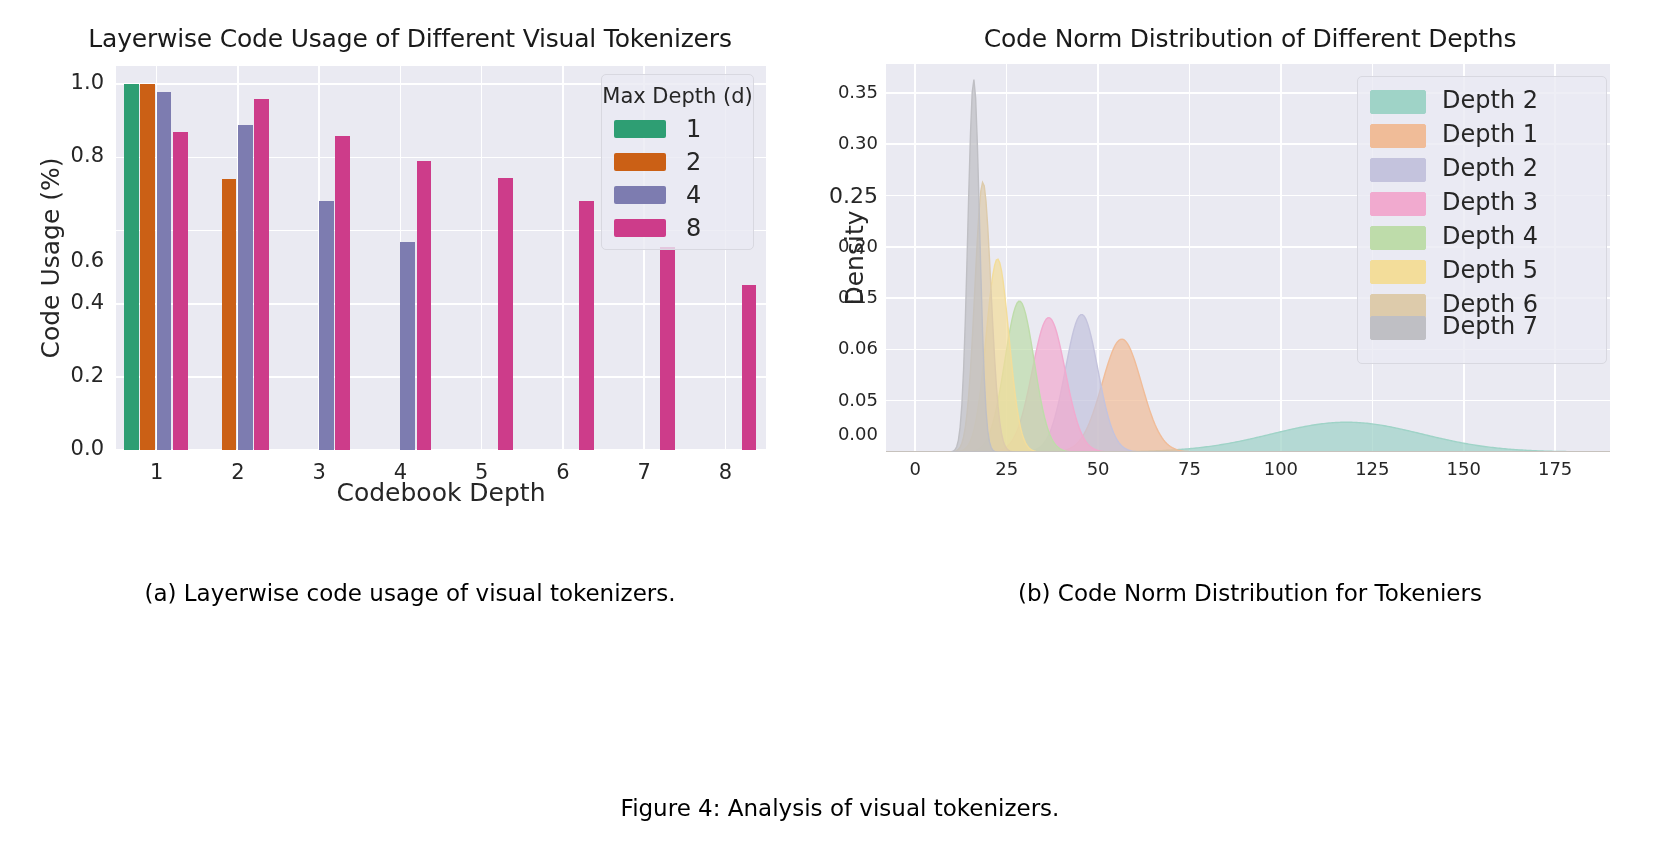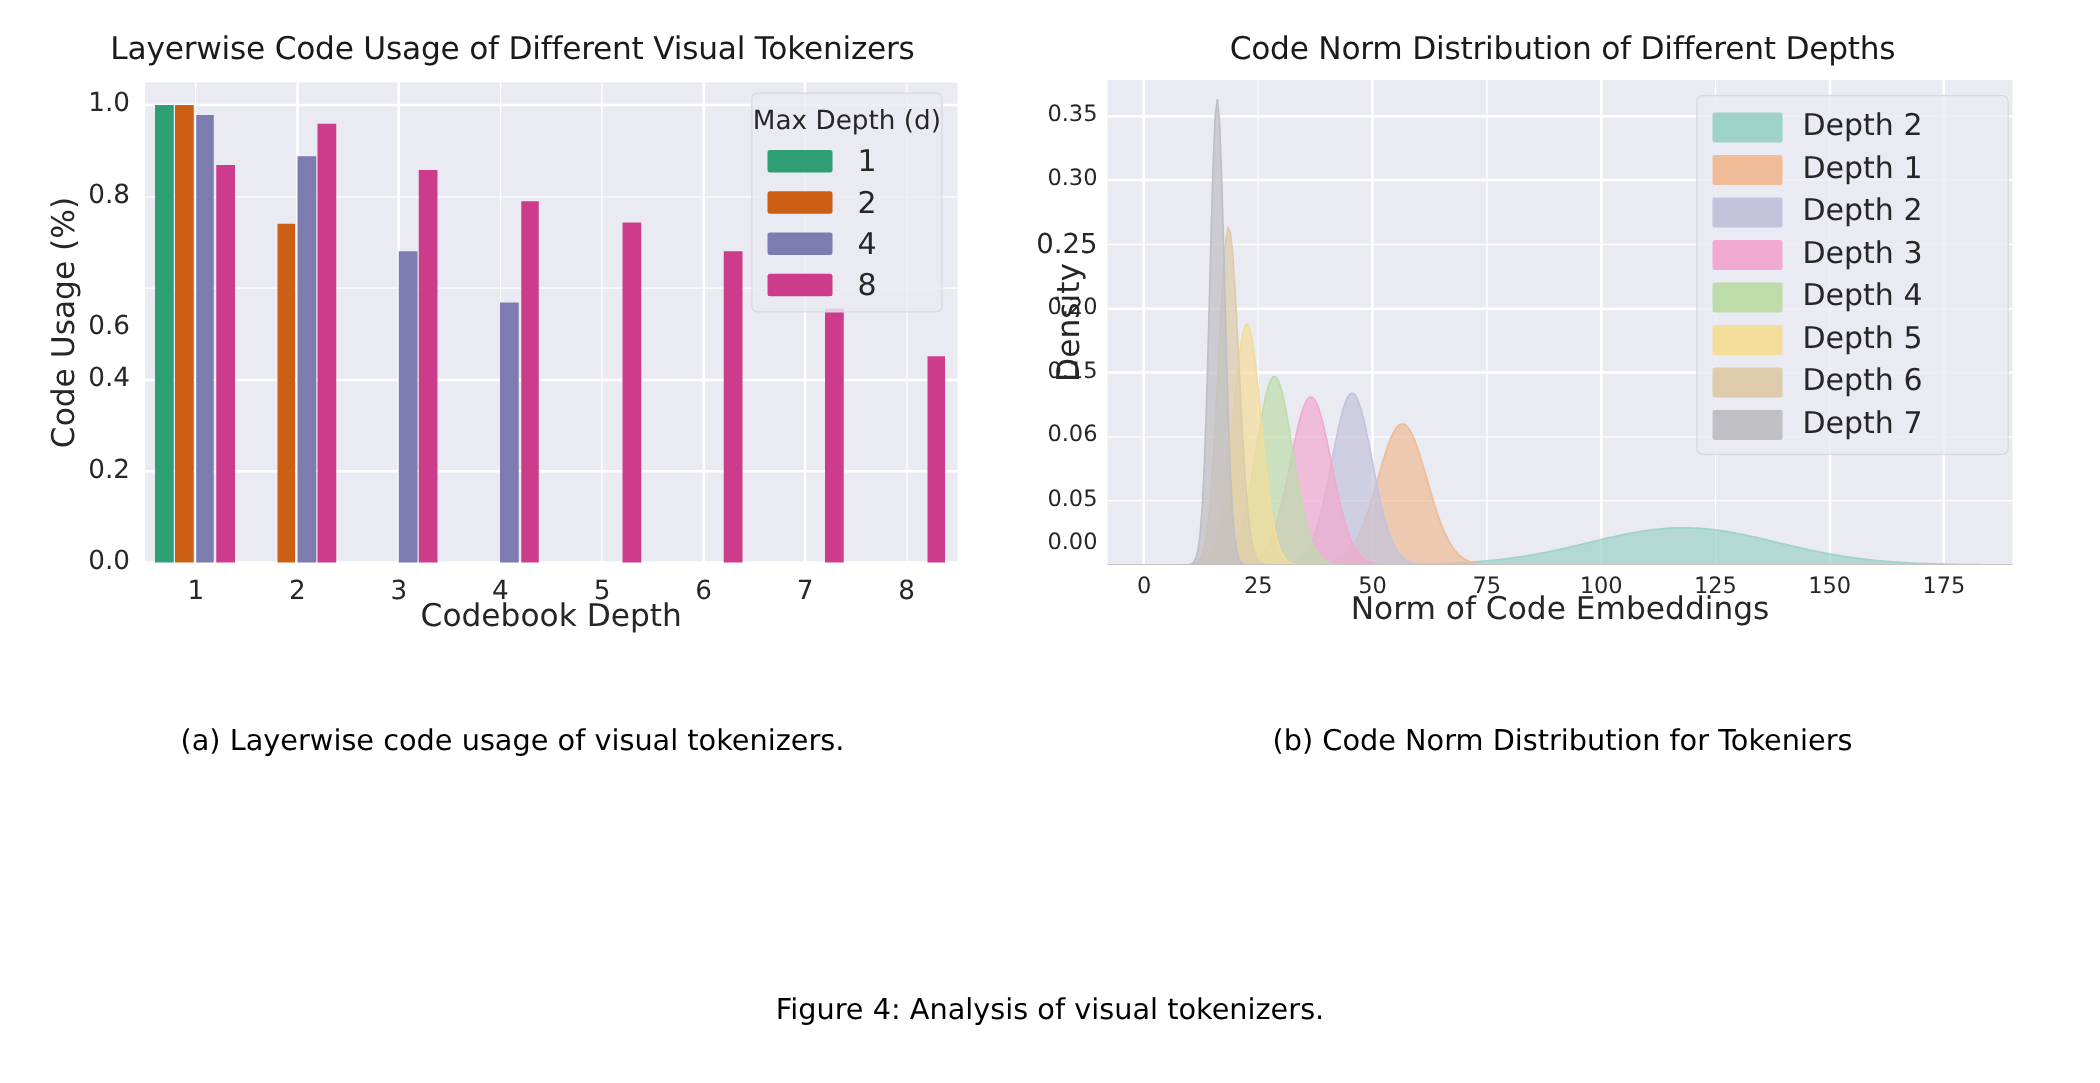--- a/index.html
+++ b/index.html
@@ -180,21 +180,20 @@
           <path d="M 0 388 L 0.00 388.00 L 1.72 388.00 L 3.45 388.00 L 5.17 388.00 L 6.90 388.00 L 8.62 388.00 L 10.34 388.00 L 12.07 388.00 L 13.79 388.00 L 15.51 388.00 L 17.24 388.00 L 18.96 388.00 L 20.69 388.00 L 22.41 388.00 L 24.13 388.00 L 25.86 388.00 L 27.58 388.00 L 29.30 388.00 L 31.03 388.00 L 32.75 388.00 L 34.48 388.00 L 36.20 388.00 L 37.92 388.00 L 39.65 388.00 L 41.37 388.00 L 43.10 388.00 L 44.82 388.00 L 46.54 388.00 L 48.27 388.00 L 49.99 388.00 L 51.71 388.00 L 53.44 388.00 L 55.16 388.00 L 56.89 388.00 L 58.61 388.00 L 60.33 388.00 L 62.06 388.00 L 63.78 388.00 L 65.50 388.00 L 67.23 388.00 L 68.95 388.00 L 70.68 388.00 L 72.40 388.00 L 74.12 388.00 L 75.85 388.00 L 77.57 388.00 L 79.30 388.00 L 81.02 388.00 L 82.74 388.00 L 84.47 388.00 L 86.19 388.00 L 87.91 388.00 L 89.64 387.99 L 91.36 387.99 L 93.09 387.98 L 94.81 387.97 L 96.53 387.96 L 98.26 387.94 L 99.98 387.91 L 101.70 387.86 L 103.43 387.80 L 105.15 387.70 L 106.88 387.58 L 108.60 387.40 L 110.32 387.15 L 112.05 386.83 L 113.77 386.39 L 115.50 385.81 L 117.22 385.06 L 118.94 384.09 L 120.67 382.87 L 122.39 381.33 L 124.11 379.42 L 125.84 377.09 L 127.56 374.28 L 129.29 370.93 L 131.01 367.00 L 132.73 362.44 L 134.46 357.23 L 136.18 351.37 L 137.90 344.86 L 139.63 337.76 L 141.35 330.12 L 143.08 322.05 L 144.80 313.67 L 146.52 305.15 L 148.25 296.65 L 149.97 288.39 L 151.70 280.56 L 153.42 273.38 L 155.14 267.05 L 156.87 261.77 L 158.59 257.70 L 160.31 254.96 L 162.04 253.65 L 163.76 253.81 L 165.49 255.42 L 167.21 258.45 L 168.93 262.80 L 170.66 268.31 L 172.38 274.84 L 174.10 282.17 L 175.83 290.11 L 177.55 298.44 L 179.28 306.96 L 181.00 315.47 L 182.72 323.79 L 184.45 331.78 L 186.17 339.31 L 187.90 346.30 L 189.62 352.67 L 191.34 358.39 L 193.07 363.46 L 194.79 367.88 L 196.51 371.69 L 198.24 374.92 L 199.96 377.62 L 201.69 379.86 L 203.41 381.68 L 205.13 383.15 L 206.86 384.32 L 208.58 385.24 L 210.30 385.95 L 212.03 386.49 L 213.75 386.90 L 215.48 387.21 L 217.20 387.44 L 218.92 387.61 L 220.65 387.73 L 222.37 387.81 L 224.10 387.87 L 225.82 387.91 L 227.54 387.94 L 229.27 387.96 L 230.99 387.98 L 232.71 387.98 L 234.44 387.99 L 236.16 387.99 L 237.89 388.00 L 239.61 388.00 L 241.33 388.00 L 243.06 388.00 L 244.78 388.00 L 246.50 388.00 L 248.23 388.00 L 249.95 388.00 L 251.68 388.00 L 253.40 388.00 L 255.12 388.00 L 256.85 388.00 L 258.57 388.00 L 260.30 388.00 L 262.02 388.00 L 263.74 388.00 L 265.47 388.00 L 267.19 388.00 L 268.91 388.00 L 270.64 388.00 L 272.36 388.00 L 274.09 388.00 L 275.81 388.00 L 277.53 388.00 L 279.26 388.00 L 280.98 388.00 L 282.70 388.00 L 284.43 388.00 L 286.15 388.00 L 287.88 388.00 L 289.60 388.00 L 291.32 388.00 L 293.05 388.00 L 294.77 388.00 L 296.50 388.00 L 298.22 388.00 L 299.94 388.00 L 301.67 388.00 L 303.39 388.00 L 305.11 388.00 L 306.84 388.00 L 308.56 388.00 L 310.29 388.00 L 312.01 388.00 L 313.73 388.00 L 315.46 388.00 L 317.18 388.00 L 318.90 388.00 L 320.63 388.00 L 322.35 388.00 L 324.08 388.00 L 325.80 388.00 L 327.52 388.00 L 329.25 388.00 L 330.97 388.00 L 332.70 388.00 L 334.42 388.00 L 336.14 388.00 L 337.87 388.00 L 339.59 388.00 L 341.31 388.00 L 343.04 388.00 L 344.76 388.00 L 346.49 388.00 L 348.21 388.00 L 349.93 388.00 L 351.66 388.00 L 353.38 388.00 L 355.10 388.00 L 356.83 388.00 L 358.55 388.00 L 360.28 388.00 L 362.00 388.00 L 363.72 388.00 L 365.45 388.00 L 367.17 388.00 L 368.90 388.00 L 370.62 388.00 L 372.34 388.00 L 374.07 388.00 L 375.79 388.00 L 377.51 388.00 L 379.24 388.00 L 380.96 388.00 L 382.69 388.00 L 384.41 388.00 L 386.13 388.00 L 387.86 388.00 L 389.58 388.00 L 391.30 388.00 L 393.03 388.00 L 394.75 388.00 L 396.48 388.00 L 398.20 388.00 L 399.92 388.00 L 401.65 388.00 L 403.37 388.00 L 405.10 388.00 L 406.82 388.00 L 408.54 388.00 L 410.27 388.00 L 411.99 388.00 L 413.71 388.00 L 415.44 388.00 L 417.16 388.00 L 418.89 388.00 L 420.61 388.00 L 422.33 388.00 L 424.06 388.00 L 425.78 388.00 L 427.50 388.00 L 429.23 388.00 L 430.95 388.00 L 432.68 388.00 L 434.40 388.00 L 436.12 388.00 L 437.85 388.00 L 439.57 388.00 L 441.30 388.00 L 443.02 388.00 L 444.74 388.00 L 446.47 388.00 L 448.19 388.00 L 449.91 388.00 L 451.64 388.00 L 453.36 388.00 L 455.09 388.00 L 456.81 388.00 L 458.53 388.00 L 460.26 388.00 L 461.98 388.00 L 463.70 388.00 L 465.43 388.00 L 467.15 388.00 L 468.88 388.00 L 470.60 388.00 L 472.32 388.00 L 474.05 388.00 L 475.77 388.00 L 477.50 388.00 L 479.22 388.00 L 480.94 388.00 L 482.67 388.00 L 484.39 388.00 L 486.11 388.00 L 487.84 388.00 L 489.56 388.00 L 491.29 388.00 L 493.01 388.00 L 494.73 388.00 L 496.46 388.00 L 498.18 388.00 L 499.90 388.00 L 501.63 388.00 L 503.35 388.00 L 505.08 388.00 L 506.80 388.00 L 508.52 388.00 L 510.25 388.00 L 511.97 388.00 L 513.70 388.00 L 515.42 388.00 L 517.14 388.00 L 518.87 388.00 L 520.59 388.00 L 522.31 388.00 L 524.04 388.00 L 525.76 388.00 L 527.49 388.00 L 529.21 388.00 L 530.93 388.00 L 532.66 388.00 L 534.38 388.00 L 536.10 388.00 L 537.83 388.00 L 539.55 388.00 L 541.28 388.00 L 543.00 388.00 L 544.72 388.00 L 546.45 388.00 L 548.17 388.00 L 549.90 388.00 L 551.62 388.00 L 553.34 388.00 L 555.07 388.00 L 556.79 388.00 L 558.51 388.00 L 560.24 388.00 L 561.96 388.00 L 563.69 388.00 L 565.41 388.00 L 567.13 388.00 L 568.86 388.00 L 570.58 388.00 L 572.30 388.00 L 574.03 388.00 L 575.75 388.00 L 577.48 388.00 L 579.20 388.00 L 580.92 388.00 L 582.65 388.00 L 584.37 388.00 L 586.10 388.00 L 587.82 388.00 L 589.54 388.00 L 591.27 388.00 L 592.99 388.00 L 594.71 388.00 L 596.44 388.00 L 598.16 388.00 L 599.89 388.00 L 601.61 388.00 L 603.33 388.00 L 605.06 388.00 L 606.78 388.00 L 608.50 388.00 L 610.23 388.00 L 611.95 388.00 L 613.68 388.00 L 615.40 388.00 L 617.12 388.00 L 618.85 388.00 L 620.57 388.00 L 622.30 388.00 L 624.02 388.00 L 625.74 388.00 L 627.47 388.00 L 629.19 388.00 L 630.91 388.00 L 632.64 388.00 L 634.36 388.00 L 636.09 388.00 L 637.81 388.00 L 639.53 388.00 L 641.26 388.00 L 642.98 388.00 L 644.70 388.00 L 646.43 388.00 L 648.15 388.00 L 649.88 388.00 L 651.60 388.00 L 653.32 388.00 L 655.05 388.00 L 656.77 388.00 L 658.50 388.00 L 660.22 388.00 L 661.94 388.00 L 663.67 388.00 L 665.39 388.00 L 667.11 388.00 L 668.84 388.00 L 670.56 388.00 L 672.29 388.00 L 674.01 388.00 L 675.73 388.00 L 677.46 388.00 L 679.18 388.00 L 680.90 388.00 L 682.63 388.00 L 684.35 388.00 L 686.08 388.00 L 687.80 388.00 L 689.52 388.00 L 691.25 388.00 L 692.97 388.00 L 694.70 388.00 L 696.42 388.00 L 698.14 388.00 L 699.87 388.00 L 701.59 388.00 L 703.31 388.00 L 705.04 388.00 L 706.76 388.00 L 708.49 388.00 L 710.21 388.00 L 711.93 388.00 L 713.66 388.00 L 715.38 388.00 L 717.10 388.00 L 718.83 388.00 L 720.55 388.00 L 722.28 388.00 L 724.00 388.00 L 724 388 Z" fill="#f1aacf" fill-opacity="0.72" stroke="#f1aacf" stroke-width="1.4"></path>
           <path d="M 0 388 L 0.00 388.00 L 1.72 388.00 L 3.45 388.00 L 5.17 388.00 L 6.90 388.00 L 8.62 388.00 L 10.34 388.00 L 12.07 388.00 L 13.79 388.00 L 15.51 388.00 L 17.24 388.00 L 18.96 388.00 L 20.69 388.00 L 22.41 388.00 L 24.13 388.00 L 25.86 388.00 L 27.58 388.00 L 29.30 388.00 L 31.03 388.00 L 32.75 388.00 L 34.48 388.00 L 36.20 388.00 L 37.92 388.00 L 39.65 388.00 L 41.37 388.00 L 43.10 388.00 L 44.82 388.00 L 46.54 388.00 L 48.27 388.00 L 49.99 388.00 L 51.71 388.00 L 53.44 388.00 L 55.16 388.00 L 56.89 388.00 L 58.61 388.00 L 60.33 388.00 L 62.06 388.00 L 63.78 388.00 L 65.50 388.00 L 67.23 387.99 L 68.95 387.99 L 70.68 387.98 L 72.40 387.98 L 74.12 387.96 L 75.85 387.94 L 77.57 387.90 L 79.30 387.84 L 81.02 387.76 L 82.74 387.63 L 84.47 387.45 L 86.19 387.19 L 87.91 386.82 L 89.64 386.31 L 91.36 385.60 L 93.09 384.66 L 94.81 383.41 L 96.53 381.77 L 98.26 379.67 L 99.98 377.02 L 101.70 373.72 L 103.43 369.68 L 105.15 364.83 L 106.88 359.09 L 108.60 352.43 L 110.32 344.84 L 112.05 336.35 L 113.77 327.05 L 115.50 317.06 L 117.22 306.57 L 118.94 295.83 L 120.67 285.10 L 122.39 274.71 L 124.11 265.00 L 125.84 256.29 L 127.56 248.91 L 129.29 243.15 L 131.01 239.22 L 132.73 237.30 L 134.46 237.46 L 136.18 239.69 L 137.90 243.91 L 139.63 249.93 L 141.35 257.53 L 143.08 266.41 L 144.80 276.25 L 146.52 286.71 L 148.25 297.46 L 149.97 308.19 L 151.70 318.61 L 153.42 328.50 L 155.14 337.69 L 156.87 346.05 L 158.59 353.50 L 160.31 360.02 L 162.04 365.62 L 163.76 370.34 L 165.49 374.26 L 167.21 377.46 L 168.93 380.03 L 170.66 382.05 L 172.38 383.62 L 174.10 384.82 L 175.83 385.73 L 177.55 386.39 L 179.28 386.88 L 181.00 387.23 L 182.72 387.48 L 184.45 387.65 L 186.17 387.77 L 187.90 387.85 L 189.62 387.90 L 191.34 387.94 L 193.07 387.96 L 194.79 387.98 L 196.51 387.99 L 198.24 387.99 L 199.96 388.00 L 201.69 388.00 L 203.41 388.00 L 205.13 388.00 L 206.86 388.00 L 208.58 388.00 L 210.30 388.00 L 212.03 388.00 L 213.75 388.00 L 215.48 388.00 L 217.20 388.00 L 218.92 388.00 L 220.65 388.00 L 222.37 388.00 L 224.10 388.00 L 225.82 388.00 L 227.54 388.00 L 229.27 388.00 L 230.99 388.00 L 232.71 388.00 L 234.44 388.00 L 236.16 388.00 L 237.89 388.00 L 239.61 388.00 L 241.33 388.00 L 243.06 388.00 L 244.78 388.00 L 246.50 388.00 L 248.23 388.00 L 249.95 388.00 L 251.68 388.00 L 253.40 388.00 L 255.12 388.00 L 256.85 388.00 L 258.57 388.00 L 260.30 388.00 L 262.02 388.00 L 263.74 388.00 L 265.47 388.00 L 267.19 388.00 L 268.91 388.00 L 270.64 388.00 L 272.36 388.00 L 274.09 388.00 L 275.81 388.00 L 277.53 388.00 L 279.26 388.00 L 280.98 388.00 L 282.70 388.00 L 284.43 388.00 L 286.15 388.00 L 287.88 388.00 L 289.60 388.00 L 291.32 388.00 L 293.05 388.00 L 294.77 388.00 L 296.50 388.00 L 298.22 388.00 L 299.94 388.00 L 301.67 388.00 L 303.39 388.00 L 305.11 388.00 L 306.84 388.00 L 308.56 388.00 L 310.29 388.00 L 312.01 388.00 L 313.73 388.00 L 315.46 388.00 L 317.18 388.00 L 318.90 388.00 L 320.63 388.00 L 322.35 388.00 L 324.08 388.00 L 325.80 388.00 L 327.52 388.00 L 329.25 388.00 L 330.97 388.00 L 332.70 388.00 L 334.42 388.00 L 336.14 388.00 L 337.87 388.00 L 339.59 388.00 L 341.31 388.00 L 343.04 388.00 L 344.76 388.00 L 346.49 388.00 L 348.21 388.00 L 349.93 388.00 L 351.66 388.00 L 353.38 388.00 L 355.10 388.00 L 356.83 388.00 L 358.55 388.00 L 360.28 388.00 L 362.00 388.00 L 363.72 388.00 L 365.45 388.00 L 367.17 388.00 L 368.90 388.00 L 370.62 388.00 L 372.34 388.00 L 374.07 388.00 L 375.79 388.00 L 377.51 388.00 L 379.24 388.00 L 380.96 388.00 L 382.69 388.00 L 384.41 388.00 L 386.13 388.00 L 387.86 388.00 L 389.58 388.00 L 391.30 388.00 L 393.03 388.00 L 394.75 388.00 L 396.48 388.00 L 398.20 388.00 L 399.92 388.00 L 401.65 388.00 L 403.37 388.00 L 405.10 388.00 L 406.82 388.00 L 408.54 388.00 L 410.27 388.00 L 411.99 388.00 L 413.71 388.00 L 415.44 388.00 L 417.16 388.00 L 418.89 388.00 L 420.61 388.00 L 422.33 388.00 L 424.06 388.00 L 425.78 388.00 L 427.50 388.00 L 429.23 388.00 L 430.95 388.00 L 432.68 388.00 L 434.40 388.00 L 436.12 388.00 L 437.85 388.00 L 439.57 388.00 L 441.30 388.00 L 443.02 388.00 L 444.74 388.00 L 446.47 388.00 L 448.19 388.00 L 449.91 388.00 L 451.64 388.00 L 453.36 388.00 L 455.09 388.00 L 456.81 388.00 L 458.53 388.00 L 460.26 388.00 L 461.98 388.00 L 463.70 388.00 L 465.43 388.00 L 467.15 388.00 L 468.88 388.00 L 470.60 388.00 L 472.32 388.00 L 474.05 388.00 L 475.77 388.00 L 477.50 388.00 L 479.22 388.00 L 480.94 388.00 L 482.67 388.00 L 484.39 388.00 L 486.11 388.00 L 487.84 388.00 L 489.56 388.00 L 491.29 388.00 L 493.01 388.00 L 494.73 388.00 L 496.46 388.00 L 498.18 388.00 L 499.90 388.00 L 501.63 388.00 L 503.35 388.00 L 505.08 388.00 L 506.80 388.00 L 508.52 388.00 L 510.25 388.00 L 511.97 388.00 L 513.70 388.00 L 515.42 388.00 L 517.14 388.00 L 518.87 388.00 L 520.59 388.00 L 522.31 388.00 L 524.04 388.00 L 525.76 388.00 L 527.49 388.00 L 529.21 388.00 L 530.93 388.00 L 532.66 388.00 L 534.38 388.00 L 536.10 388.00 L 537.83 388.00 L 539.55 388.00 L 541.28 388.00 L 543.00 388.00 L 544.72 388.00 L 546.45 388.00 L 548.17 388.00 L 549.90 388.00 L 551.62 388.00 L 553.34 388.00 L 555.07 388.00 L 556.79 388.00 L 558.51 388.00 L 560.24 388.00 L 561.96 388.00 L 563.69 388.00 L 565.41 388.00 L 567.13 388.00 L 568.86 388.00 L 570.58 388.00 L 572.30 388.00 L 574.03 388.00 L 575.75 388.00 L 577.48 388.00 L 579.20 388.00 L 580.92 388.00 L 582.65 388.00 L 584.37 388.00 L 586.10 388.00 L 587.82 388.00 L 589.54 388.00 L 591.27 388.00 L 592.99 388.00 L 594.71 388.00 L 596.44 388.00 L 598.16 388.00 L 599.89 388.00 L 601.61 388.00 L 603.33 388.00 L 605.06 388.00 L 606.78 388.00 L 608.50 388.00 L 610.23 388.00 L 611.95 388.00 L 613.68 388.00 L 615.40 388.00 L 617.12 388.00 L 618.85 388.00 L 620.57 388.00 L 622.30 388.00 L 624.02 388.00 L 625.74 388.00 L 627.47 388.00 L 629.19 388.00 L 630.91 388.00 L 632.64 388.00 L 634.36 388.00 L 636.09 388.00 L 637.81 388.00 L 639.53 388.00 L 641.26 388.00 L 642.98 388.00 L 644.70 388.00 L 646.43 388.00 L 648.15 388.00 L 649.88 388.00 L 651.60 388.00 L 653.32 388.00 L 655.05 388.00 L 656.77 388.00 L 658.50 388.00 L 660.22 388.00 L 661.94 388.00 L 663.67 388.00 L 665.39 388.00 L 667.11 388.00 L 668.84 388.00 L 670.56 388.00 L 672.29 388.00 L 674.01 388.00 L 675.73 388.00 L 677.46 388.00 L 679.18 388.00 L 680.90 388.00 L 682.63 388.00 L 684.35 388.00 L 686.08 388.00 L 687.80 388.00 L 689.52 388.00 L 691.25 388.00 L 692.97 388.00 L 694.70 388.00 L 696.42 388.00 L 698.14 388.00 L 699.87 388.00 L 701.59 388.00 L 703.31 388.00 L 705.04 388.00 L 706.76 388.00 L 708.49 388.00 L 710.21 388.00 L 711.93 388.00 L 713.66 388.00 L 715.38 388.00 L 717.10 388.00 L 718.83 388.00 L 720.55 388.00 L 722.28 388.00 L 724.00 388.00 L 724 388 Z" fill="#bedcaa" fill-opacity="0.72" stroke="#bedcaa" stroke-width="1.4"></path>
           <path d="M 0 388 L 0.00 388.00 L 1.72 388.00 L 3.45 388.00 L 5.17 388.00 L 6.90 388.00 L 8.62 388.00 L 10.34 388.00 L 12.07 388.00 L 13.79 388.00 L 15.51 388.00 L 17.24 388.00 L 18.96 388.00 L 20.69 388.00 L 22.41 388.00 L 24.13 388.00 L 25.86 388.00 L 27.58 388.00 L 29.30 388.00 L 31.03 388.00 L 32.75 388.00 L 34.48 388.00 L 36.20 388.00 L 37.92 388.00 L 39.65 388.00 L 41.37 388.00 L 43.10 388.00 L 44.82 388.00 L 46.54 388.00 L 48.27 388.00 L 49.99 388.00 L 51.71 388.00 L 53.44 388.00 L 55.16 388.00 L 56.89 388.00 L 58.61 388.00 L 60.33 387.99 L 62.06 387.99 L 63.78 387.97 L 65.50 387.95 L 67.23 387.91 L 68.95 387.83 L 70.68 387.71 L 72.40 387.50 L 74.12 387.17 L 75.85 386.64 L 77.57 385.83 L 79.30 384.61 L 81.02 382.84 L 82.74 380.32 L 84.47 376.83 L 86.19 372.12 L 87.91 365.95 L 89.64 358.08 L 91.36 348.33 L 93.09 336.61 L 94.81 322.94 L 96.53 307.53 L 98.26 290.73 L 99.98 273.11 L 101.70 255.41 L 103.43 238.48 L 105.15 223.24 L 106.88 210.59 L 108.60 201.35 L 110.32 196.11 L 112.05 195.23 L 113.77 198.78 L 115.50 206.51 L 117.22 217.90 L 118.94 232.22 L 120.67 248.60 L 122.39 266.10 L 124.11 283.85 L 125.84 301.05 L 127.56 317.06 L 129.29 331.45 L 131.01 343.95 L 132.73 354.47 L 134.46 363.07 L 136.18 369.88 L 137.90 375.13 L 139.63 379.07 L 141.35 381.95 L 143.08 383.99 L 144.80 385.40 L 146.52 386.36 L 148.25 386.98 L 149.97 387.39 L 151.70 387.64 L 153.42 387.79 L 155.14 387.88 L 156.87 387.94 L 158.59 387.97 L 160.31 387.98 L 162.04 387.99 L 163.76 388.00 L 165.49 388.00 L 167.21 388.00 L 168.93 388.00 L 170.66 388.00 L 172.38 388.00 L 174.10 388.00 L 175.83 388.00 L 177.55 388.00 L 179.28 388.00 L 181.00 388.00 L 182.72 388.00 L 184.45 388.00 L 186.17 388.00 L 187.90 388.00 L 189.62 388.00 L 191.34 388.00 L 193.07 388.00 L 194.79 388.00 L 196.51 388.00 L 198.24 388.00 L 199.96 388.00 L 201.69 388.00 L 203.41 388.00 L 205.13 388.00 L 206.86 388.00 L 208.58 388.00 L 210.30 388.00 L 212.03 388.00 L 213.75 388.00 L 215.48 388.00 L 217.20 388.00 L 218.92 388.00 L 220.65 388.00 L 222.37 388.00 L 224.10 388.00 L 225.82 388.00 L 227.54 388.00 L 229.27 388.00 L 230.99 388.00 L 232.71 388.00 L 234.44 388.00 L 236.16 388.00 L 237.89 388.00 L 239.61 388.00 L 241.33 388.00 L 243.06 388.00 L 244.78 388.00 L 246.50 388.00 L 248.23 388.00 L 249.95 388.00 L 251.68 388.00 L 253.40 388.00 L 255.12 388.00 L 256.85 388.00 L 258.57 388.00 L 260.30 388.00 L 262.02 388.00 L 263.74 388.00 L 265.47 388.00 L 267.19 388.00 L 268.91 388.00 L 270.64 388.00 L 272.36 388.00 L 274.09 388.00 L 275.81 388.00 L 277.53 388.00 L 279.26 388.00 L 280.98 388.00 L 282.70 388.00 L 284.43 388.00 L 286.15 388.00 L 287.88 388.00 L 289.60 388.00 L 291.32 388.00 L 293.05 388.00 L 294.77 388.00 L 296.50 388.00 L 298.22 388.00 L 299.94 388.00 L 301.67 388.00 L 303.39 388.00 L 305.11 388.00 L 306.84 388.00 L 308.56 388.00 L 310.29 388.00 L 312.01 388.00 L 313.73 388.00 L 315.46 388.00 L 317.18 388.00 L 318.90 388.00 L 320.63 388.00 L 322.35 388.00 L 324.08 388.00 L 325.80 388.00 L 327.52 388.00 L 329.25 388.00 L 330.97 388.00 L 332.70 388.00 L 334.42 388.00 L 336.14 388.00 L 337.87 388.00 L 339.59 388.00 L 341.31 388.00 L 343.04 388.00 L 344.76 388.00 L 346.49 388.00 L 348.21 388.00 L 349.93 388.00 L 351.66 388.00 L 353.38 388.00 L 355.10 388.00 L 356.83 388.00 L 358.55 388.00 L 360.28 388.00 L 362.00 388.00 L 363.72 388.00 L 365.45 388.00 L 367.17 388.00 L 368.90 388.00 L 370.62 388.00 L 372.34 388.00 L 374.07 388.00 L 375.79 388.00 L 377.51 388.00 L 379.24 388.00 L 380.96 388.00 L 382.69 388.00 L 384.41 388.00 L 386.13 388.00 L 387.86 388.00 L 389.58 388.00 L 391.30 388.00 L 393.03 388.00 L 394.75 388.00 L 396.48 388.00 L 398.20 388.00 L 399.92 388.00 L 401.65 388.00 L 403.37 388.00 L 405.10 388.00 L 406.82 388.00 L 408.54 388.00 L 410.27 388.00 L 411.99 388.00 L 413.71 388.00 L 415.44 388.00 L 417.16 388.00 L 418.89 388.00 L 420.61 388.00 L 422.33 388.00 L 424.06 388.00 L 425.78 388.00 L 427.50 388.00 L 429.23 388.00 L 430.95 388.00 L 432.68 388.00 L 434.40 388.00 L 436.12 388.00 L 437.85 388.00 L 439.57 388.00 L 441.30 388.00 L 443.02 388.00 L 444.74 388.00 L 446.47 388.00 L 448.19 388.00 L 449.91 388.00 L 451.64 388.00 L 453.36 388.00 L 455.09 388.00 L 456.81 388.00 L 458.53 388.00 L 460.26 388.00 L 461.98 388.00 L 463.70 388.00 L 465.43 388.00 L 467.15 388.00 L 468.88 388.00 L 470.60 388.00 L 472.32 388.00 L 474.05 388.00 L 475.77 388.00 L 477.50 388.00 L 479.22 388.00 L 480.94 388.00 L 482.67 388.00 L 484.39 388.00 L 486.11 388.00 L 487.84 388.00 L 489.56 388.00 L 491.29 388.00 L 493.01 388.00 L 494.73 388.00 L 496.46 388.00 L 498.18 388.00 L 499.90 388.00 L 501.63 388.00 L 503.35 388.00 L 505.08 388.00 L 506.80 388.00 L 508.52 388.00 L 510.25 388.00 L 511.97 388.00 L 513.70 388.00 L 515.42 388.00 L 517.14 388.00 L 518.87 388.00 L 520.59 388.00 L 522.31 388.00 L 524.04 388.00 L 525.76 388.00 L 527.49 388.00 L 529.21 388.00 L 530.93 388.00 L 532.66 388.00 L 534.38 388.00 L 536.10 388.00 L 537.83 388.00 L 539.55 388.00 L 541.28 388.00 L 543.00 388.00 L 544.72 388.00 L 546.45 388.00 L 548.17 388.00 L 549.90 388.00 L 551.62 388.00 L 553.34 388.00 L 555.07 388.00 L 556.79 388.00 L 558.51 388.00 L 560.24 388.00 L 561.96 388.00 L 563.69 388.00 L 565.41 388.00 L 567.13 388.00 L 568.86 388.00 L 570.58 388.00 L 572.30 388.00 L 574.03 388.00 L 575.75 388.00 L 577.48 388.00 L 579.20 388.00 L 580.92 388.00 L 582.65 388.00 L 584.37 388.00 L 586.10 388.00 L 587.82 388.00 L 589.54 388.00 L 591.27 388.00 L 592.99 388.00 L 594.71 388.00 L 596.44 388.00 L 598.16 388.00 L 599.89 388.00 L 601.61 388.00 L 603.33 388.00 L 605.06 388.00 L 606.78 388.00 L 608.50 388.00 L 610.23 388.00 L 611.95 388.00 L 613.68 388.00 L 615.40 388.00 L 617.12 388.00 L 618.85 388.00 L 620.57 388.00 L 622.30 388.00 L 624.02 388.00 L 625.74 388.00 L 627.47 388.00 L 629.19 388.00 L 630.91 388.00 L 632.64 388.00 L 634.36 388.00 L 636.09 388.00 L 637.81 388.00 L 639.53 388.00 L 641.26 388.00 L 642.98 388.00 L 644.70 388.00 L 646.43 388.00 L 648.15 388.00 L 649.88 388.00 L 651.60 388.00 L 653.32 388.00 L 655.05 388.00 L 656.77 388.00 L 658.50 388.00 L 660.22 388.00 L 661.94 388.00 L 663.67 388.00 L 665.39 388.00 L 667.11 388.00 L 668.84 388.00 L 670.56 388.00 L 672.29 388.00 L 674.01 388.00 L 675.73 388.00 L 677.46 388.00 L 679.18 388.00 L 680.90 388.00 L 682.63 388.00 L 684.35 388.00 L 686.08 388.00 L 687.80 388.00 L 689.52 388.00 L 691.25 388.00 L 692.97 388.00 L 694.70 388.00 L 696.42 388.00 L 698.14 388.00 L 699.87 388.00 L 701.59 388.00 L 703.31 388.00 L 705.04 388.00 L 706.76 388.00 L 708.49 388.00 L 710.21 388.00 L 711.93 388.00 L 713.66 388.00 L 715.38 388.00 L 717.10 388.00 L 718.83 388.00 L 720.55 388.00 L 722.28 388.00 L 724.00 388.00 L 724 388 Z" fill="#f3dd9a" fill-opacity="0.72" stroke="#f3dd9a" stroke-width="1.4"></path>
           <path d="M 0 388 L 0.00 388.00 L 1.72 388.00 L 3.45 388.00 L 5.17 388.00 L 6.90 388.00 L 8.62 388.00 L 10.34 388.00 L 12.07 388.00 L 13.79 388.00 L 15.51 388.00 L 17.24 388.00 L 18.96 388.00 L 20.69 388.00 L 22.41 388.00 L 24.13 388.00 L 25.86 388.00 L 27.58 388.00 L 29.30 388.00 L 31.03 388.00 L 32.75 388.00 L 34.48 388.00 L 36.20 388.00 L 37.92 388.00 L 39.65 388.00 L 41.37 388.00 L 43.10 388.00 L 44.82 388.00 L 46.54 388.00 L 48.27 388.00 L 49.99 388.00 L 51.71 388.00 L 53.44 388.00 L 55.16 388.00 L 56.89 388.00 L 58.61 388.00 L 60.33 387.99 L 62.06 387.98 L 63.78 387.94 L 65.50 387.87 L 67.23 387.70 L 68.95 387.35 L 70.68 386.67 L 72.40 385.39 L 74.12 383.09 L 75.85 379.20 L 77.57 372.94 L 79.30 363.37 L 81.02 349.53 L 82.74 330.61 L 84.47 306.22 L 86.19 276.70 L 87.91 243.32 L 89.64 208.37 L 91.36 174.98 L 93.09 146.73 L 94.81 127.00 L 96.53 118.32 L 98.26 121.86 L 99.98 137.14 L 101.70 162.16 L 103.43 193.81 L 105.15 228.51 L 106.88 262.90 L 108.60 294.27 L 110.32 320.93 L 112.05 342.16 L 113.77 358.07 L 115.50 369.34 L 117.22 376.89 L 118.94 381.68 L 120.67 384.57 L 122.39 386.22 L 124.11 387.12 L 125.84 387.58 L 127.56 387.81 L 129.29 387.92 L 131.01 387.97 L 132.73 387.99 L 134.46 388.00 L 136.18 388.00 L 137.90 388.00 L 139.63 388.00 L 141.35 388.00 L 143.08 388.00 L 144.80 388.00 L 146.52 388.00 L 148.25 388.00 L 149.97 388.00 L 151.70 388.00 L 153.42 388.00 L 155.14 388.00 L 156.87 388.00 L 158.59 388.00 L 160.31 388.00 L 162.04 388.00 L 163.76 388.00 L 165.49 388.00 L 167.21 388.00 L 168.93 388.00 L 170.66 388.00 L 172.38 388.00 L 174.10 388.00 L 175.83 388.00 L 177.55 388.00 L 179.28 388.00 L 181.00 388.00 L 182.72 388.00 L 184.45 388.00 L 186.17 388.00 L 187.90 388.00 L 189.62 388.00 L 191.34 388.00 L 193.07 388.00 L 194.79 388.00 L 196.51 388.00 L 198.24 388.00 L 199.96 388.00 L 201.69 388.00 L 203.41 388.00 L 205.13 388.00 L 206.86 388.00 L 208.58 388.00 L 210.30 388.00 L 212.03 388.00 L 213.75 388.00 L 215.48 388.00 L 217.20 388.00 L 218.92 388.00 L 220.65 388.00 L 222.37 388.00 L 224.10 388.00 L 225.82 388.00 L 227.54 388.00 L 229.27 388.00 L 230.99 388.00 L 232.71 388.00 L 234.44 388.00 L 236.16 388.00 L 237.89 388.00 L 239.61 388.00 L 241.33 388.00 L 243.06 388.00 L 244.78 388.00 L 246.50 388.00 L 248.23 388.00 L 249.95 388.00 L 251.68 388.00 L 253.40 388.00 L 255.12 388.00 L 256.85 388.00 L 258.57 388.00 L 260.30 388.00 L 262.02 388.00 L 263.74 388.00 L 265.47 388.00 L 267.19 388.00 L 268.91 388.00 L 270.64 388.00 L 272.36 388.00 L 274.09 388.00 L 275.81 388.00 L 277.53 388.00 L 279.26 388.00 L 280.98 388.00 L 282.70 388.00 L 284.43 388.00 L 286.15 388.00 L 287.88 388.00 L 289.60 388.00 L 291.32 388.00 L 293.05 388.00 L 294.77 388.00 L 296.50 388.00 L 298.22 388.00 L 299.94 388.00 L 301.67 388.00 L 303.39 388.00 L 305.11 388.00 L 306.84 388.00 L 308.56 388.00 L 310.29 388.00 L 312.01 388.00 L 313.73 388.00 L 315.46 388.00 L 317.18 388.00 L 318.90 388.00 L 320.63 388.00 L 322.35 388.00 L 324.08 388.00 L 325.80 388.00 L 327.52 388.00 L 329.25 388.00 L 330.97 388.00 L 332.70 388.00 L 334.42 388.00 L 336.14 388.00 L 337.87 388.00 L 339.59 388.00 L 341.31 388.00 L 343.04 388.00 L 344.76 388.00 L 346.49 388.00 L 348.21 388.00 L 349.93 388.00 L 351.66 388.00 L 353.38 388.00 L 355.10 388.00 L 356.83 388.00 L 358.55 388.00 L 360.28 388.00 L 362.00 388.00 L 363.72 388.00 L 365.45 388.00 L 367.17 388.00 L 368.90 388.00 L 370.62 388.00 L 372.34 388.00 L 374.07 388.00 L 375.79 388.00 L 377.51 388.00 L 379.24 388.00 L 380.96 388.00 L 382.69 388.00 L 384.41 388.00 L 386.13 388.00 L 387.86 388.00 L 389.58 388.00 L 391.30 388.00 L 393.03 388.00 L 394.75 388.00 L 396.48 388.00 L 398.20 388.00 L 399.92 388.00 L 401.65 388.00 L 403.37 388.00 L 405.10 388.00 L 406.82 388.00 L 408.54 388.00 L 410.27 388.00 L 411.99 388.00 L 413.71 388.00 L 415.44 388.00 L 417.16 388.00 L 418.89 388.00 L 420.61 388.00 L 422.33 388.00 L 424.06 388.00 L 425.78 388.00 L 427.50 388.00 L 429.23 388.00 L 430.95 388.00 L 432.68 388.00 L 434.40 388.00 L 436.12 388.00 L 437.85 388.00 L 439.57 388.00 L 441.30 388.00 L 443.02 388.00 L 444.74 388.00 L 446.47 388.00 L 448.19 388.00 L 449.91 388.00 L 451.64 388.00 L 453.36 388.00 L 455.09 388.00 L 456.81 388.00 L 458.53 388.00 L 460.26 388.00 L 461.98 388.00 L 463.70 388.00 L 465.43 388.00 L 467.15 388.00 L 468.88 388.00 L 470.60 388.00 L 472.32 388.00 L 474.05 388.00 L 475.77 388.00 L 477.50 388.00 L 479.22 388.00 L 480.94 388.00 L 482.67 388.00 L 484.39 388.00 L 486.11 388.00 L 487.84 388.00 L 489.56 388.00 L 491.29 388.00 L 493.01 388.00 L 494.73 388.00 L 496.46 388.00 L 498.18 388.00 L 499.90 388.00 L 501.63 388.00 L 503.35 388.00 L 505.08 388.00 L 506.80 388.00 L 508.52 388.00 L 510.25 388.00 L 511.97 388.00 L 513.70 388.00 L 515.42 388.00 L 517.14 388.00 L 518.87 388.00 L 520.59 388.00 L 522.31 388.00 L 524.04 388.00 L 525.76 388.00 L 527.49 388.00 L 529.21 388.00 L 530.93 388.00 L 532.66 388.00 L 534.38 388.00 L 536.10 388.00 L 537.83 388.00 L 539.55 388.00 L 541.28 388.00 L 543.00 388.00 L 544.72 388.00 L 546.45 388.00 L 548.17 388.00 L 549.90 388.00 L 551.62 388.00 L 553.34 388.00 L 555.07 388.00 L 556.79 388.00 L 558.51 388.00 L 560.24 388.00 L 561.96 388.00 L 563.69 388.00 L 565.41 388.00 L 567.13 388.00 L 568.86 388.00 L 570.58 388.00 L 572.30 388.00 L 574.03 388.00 L 575.75 388.00 L 577.48 388.00 L 579.20 388.00 L 580.92 388.00 L 582.65 388.00 L 584.37 388.00 L 586.10 388.00 L 587.82 388.00 L 589.54 388.00 L 591.27 388.00 L 592.99 388.00 L 594.71 388.00 L 596.44 388.00 L 598.16 388.00 L 599.89 388.00 L 601.61 388.00 L 603.33 388.00 L 605.06 388.00 L 606.78 388.00 L 608.50 388.00 L 610.23 388.00 L 611.95 388.00 L 613.68 388.00 L 615.40 388.00 L 617.12 388.00 L 618.85 388.00 L 620.57 388.00 L 622.30 388.00 L 624.02 388.00 L 625.74 388.00 L 627.47 388.00 L 629.19 388.00 L 630.91 388.00 L 632.64 388.00 L 634.36 388.00 L 636.09 388.00 L 637.81 388.00 L 639.53 388.00 L 641.26 388.00 L 642.98 388.00 L 644.70 388.00 L 646.43 388.00 L 648.15 388.00 L 649.88 388.00 L 651.60 388.00 L 653.32 388.00 L 655.05 388.00 L 656.77 388.00 L 658.50 388.00 L 660.22 388.00 L 661.94 388.00 L 663.67 388.00 L 665.39 388.00 L 667.11 388.00 L 668.84 388.00 L 670.56 388.00 L 672.29 388.00 L 674.01 388.00 L 675.73 388.00 L 677.46 388.00 L 679.18 388.00 L 680.90 388.00 L 682.63 388.00 L 684.35 388.00 L 686.08 388.00 L 687.80 388.00 L 689.52 388.00 L 691.25 388.00 L 692.97 388.00 L 694.70 388.00 L 696.42 388.00 L 698.14 388.00 L 699.87 388.00 L 701.59 388.00 L 703.31 388.00 L 705.04 388.00 L 706.76 388.00 L 708.49 388.00 L 710.21 388.00 L 711.93 388.00 L 713.66 388.00 L 715.38 388.00 L 717.10 388.00 L 718.83 388.00 L 720.55 388.00 L 722.28 388.00 L 724.00 388.00 L 724 388 Z" fill="#ddcbab" fill-opacity="0.72" stroke="#ddcbab" stroke-width="1.4"></path>
           <path d="M 0 388 L 0.00 388.00 L 1.72 388.00 L 3.45 388.00 L 5.17 388.00 L 6.90 388.00 L 8.62 388.00 L 10.34 388.00 L 12.07 388.00 L 13.79 388.00 L 15.51 388.00 L 17.24 388.00 L 18.96 388.00 L 20.69 388.00 L 22.41 388.00 L 24.13 388.00 L 25.86 388.00 L 27.58 388.00 L 29.30 388.00 L 31.03 388.00 L 32.75 388.00 L 34.48 388.00 L 36.20 388.00 L 37.92 388.00 L 39.65 388.00 L 41.37 388.00 L 43.10 388.00 L 44.82 388.00 L 46.54 388.00 L 48.27 388.00 L 49.99 388.00 L 51.71 388.00 L 53.44 388.00 L 55.16 388.00 L 56.89 388.00 L 58.61 388.00 L 60.33 387.99 L 62.06 387.98 L 63.78 387.92 L 65.50 387.73 L 67.23 387.21 L 68.95 385.87 L 70.68 382.75 L 72.40 376.12 L 74.12 363.34 L 75.85 341.08 L 77.57 306.15 L 79.30 257.10 L 81.02 196.06 L 82.74 129.95 L 84.47 69.92 L 86.19 28.53 L 87.91 15.53 L 89.64 34.16 L 91.36 79.80 L 93.09 141.88 L 94.81 207.80 L 96.53 267.03 L 98.26 313.55 L 99.98 345.99 L 101.70 366.26 L 103.43 377.69 L 105.15 383.52 L 106.88 386.21 L 108.60 387.35 L 110.32 387.78 L 112.05 387.93 L 113.77 387.98 L 115.50 388.00 L 117.22 388.00 L 118.94 388.00 L 120.67 388.00 L 122.39 388.00 L 124.11 388.00 L 125.84 388.00 L 127.56 388.00 L 129.29 388.00 L 131.01 388.00 L 132.73 388.00 L 134.46 388.00 L 136.18 388.00 L 137.90 388.00 L 139.63 388.00 L 141.35 388.00 L 143.08 388.00 L 144.80 388.00 L 146.52 388.00 L 148.25 388.00 L 149.97 388.00 L 151.70 388.00 L 153.42 388.00 L 155.14 388.00 L 156.87 388.00 L 158.59 388.00 L 160.31 388.00 L 162.04 388.00 L 163.76 388.00 L 165.49 388.00 L 167.21 388.00 L 168.93 388.00 L 170.66 388.00 L 172.38 388.00 L 174.10 388.00 L 175.83 388.00 L 177.55 388.00 L 179.28 388.00 L 181.00 388.00 L 182.72 388.00 L 184.45 388.00 L 186.17 388.00 L 187.90 388.00 L 189.62 388.00 L 191.34 388.00 L 193.07 388.00 L 194.79 388.00 L 196.51 388.00 L 198.24 388.00 L 199.96 388.00 L 201.69 388.00 L 203.41 388.00 L 205.13 388.00 L 206.86 388.00 L 208.58 388.00 L 210.30 388.00 L 212.03 388.00 L 213.75 388.00 L 215.48 388.00 L 217.20 388.00 L 218.92 388.00 L 220.65 388.00 L 222.37 388.00 L 224.10 388.00 L 225.82 388.00 L 227.54 388.00 L 229.27 388.00 L 230.99 388.00 L 232.71 388.00 L 234.44 388.00 L 236.16 388.00 L 237.89 388.00 L 239.61 388.00 L 241.33 388.00 L 243.06 388.00 L 244.78 388.00 L 246.50 388.00 L 248.23 388.00 L 249.95 388.00 L 251.68 388.00 L 253.40 388.00 L 255.12 388.00 L 256.85 388.00 L 258.57 388.00 L 260.30 388.00 L 262.02 388.00 L 263.74 388.00 L 265.47 388.00 L 267.19 388.00 L 268.91 388.00 L 270.64 388.00 L 272.36 388.00 L 274.09 388.00 L 275.81 388.00 L 277.53 388.00 L 279.26 388.00 L 280.98 388.00 L 282.70 388.00 L 284.43 388.00 L 286.15 388.00 L 287.88 388.00 L 289.60 388.00 L 291.32 388.00 L 293.05 388.00 L 294.77 388.00 L 296.50 388.00 L 298.22 388.00 L 299.94 388.00 L 301.67 388.00 L 303.39 388.00 L 305.11 388.00 L 306.84 388.00 L 308.56 388.00 L 310.29 388.00 L 312.01 388.00 L 313.73 388.00 L 315.46 388.00 L 317.18 388.00 L 318.90 388.00 L 320.63 388.00 L 322.35 388.00 L 324.08 388.00 L 325.80 388.00 L 327.52 388.00 L 329.25 388.00 L 330.97 388.00 L 332.70 388.00 L 334.42 388.00 L 336.14 388.00 L 337.87 388.00 L 339.59 388.00 L 341.31 388.00 L 343.04 388.00 L 344.76 388.00 L 346.49 388.00 L 348.21 388.00 L 349.93 388.00 L 351.66 388.00 L 353.38 388.00 L 355.10 388.00 L 356.83 388.00 L 358.55 388.00 L 360.28 388.00 L 362.00 388.00 L 363.72 388.00 L 365.45 388.00 L 367.17 388.00 L 368.90 388.00 L 370.62 388.00 L 372.34 388.00 L 374.07 388.00 L 375.79 388.00 L 377.51 388.00 L 379.24 388.00 L 380.96 388.00 L 382.69 388.00 L 384.41 388.00 L 386.13 388.00 L 387.86 388.00 L 389.58 388.00 L 391.30 388.00 L 393.03 388.00 L 394.75 388.00 L 396.48 388.00 L 398.20 388.00 L 399.92 388.00 L 401.65 388.00 L 403.37 388.00 L 405.10 388.00 L 406.82 388.00 L 408.54 388.00 L 410.27 388.00 L 411.99 388.00 L 413.71 388.00 L 415.44 388.00 L 417.16 388.00 L 418.89 388.00 L 420.61 388.00 L 422.33 388.00 L 424.06 388.00 L 425.78 388.00 L 427.50 388.00 L 429.23 388.00 L 430.95 388.00 L 432.68 388.00 L 434.40 388.00 L 436.12 388.00 L 437.85 388.00 L 439.57 388.00 L 441.30 388.00 L 443.02 388.00 L 444.74 388.00 L 446.47 388.00 L 448.19 388.00 L 449.91 388.00 L 451.64 388.00 L 453.36 388.00 L 455.09 388.00 L 456.81 388.00 L 458.53 388.00 L 460.26 388.00 L 461.98 388.00 L 463.70 388.00 L 465.43 388.00 L 467.15 388.00 L 468.88 388.00 L 470.60 388.00 L 472.32 388.00 L 474.05 388.00 L 475.77 388.00 L 477.50 388.00 L 479.22 388.00 L 480.94 388.00 L 482.67 388.00 L 484.39 388.00 L 486.11 388.00 L 487.84 388.00 L 489.56 388.00 L 491.29 388.00 L 493.01 388.00 L 494.73 388.00 L 496.46 388.00 L 498.18 388.00 L 499.90 388.00 L 501.63 388.00 L 503.35 388.00 L 505.08 388.00 L 506.80 388.00 L 508.52 388.00 L 510.25 388.00 L 511.97 388.00 L 513.70 388.00 L 515.42 388.00 L 517.14 388.00 L 518.87 388.00 L 520.59 388.00 L 522.31 388.00 L 524.04 388.00 L 525.76 388.00 L 527.49 388.00 L 529.21 388.00 L 530.93 388.00 L 532.66 388.00 L 534.38 388.00 L 536.10 388.00 L 537.83 388.00 L 539.55 388.00 L 541.28 388.00 L 543.00 388.00 L 544.72 388.00 L 546.45 388.00 L 548.17 388.00 L 549.90 388.00 L 551.62 388.00 L 553.34 388.00 L 555.07 388.00 L 556.79 388.00 L 558.51 388.00 L 560.24 388.00 L 561.96 388.00 L 563.69 388.00 L 565.41 388.00 L 567.13 388.00 L 568.86 388.00 L 570.58 388.00 L 572.30 388.00 L 574.03 388.00 L 575.75 388.00 L 577.48 388.00 L 579.20 388.00 L 580.92 388.00 L 582.65 388.00 L 584.37 388.00 L 586.10 388.00 L 587.82 388.00 L 589.54 388.00 L 591.27 388.00 L 592.99 388.00 L 594.71 388.00 L 596.44 388.00 L 598.16 388.00 L 599.89 388.00 L 601.61 388.00 L 603.33 388.00 L 605.06 388.00 L 606.78 388.00 L 608.50 388.00 L 610.23 388.00 L 611.95 388.00 L 613.68 388.00 L 615.40 388.00 L 617.12 388.00 L 618.85 388.00 L 620.57 388.00 L 622.30 388.00 L 624.02 388.00 L 625.74 388.00 L 627.47 388.00 L 629.19 388.00 L 630.91 388.00 L 632.64 388.00 L 634.36 388.00 L 636.09 388.00 L 637.81 388.00 L 639.53 388.00 L 641.26 388.00 L 642.98 388.00 L 644.70 388.00 L 646.43 388.00 L 648.15 388.00 L 649.88 388.00 L 651.60 388.00 L 653.32 388.00 L 655.05 388.00 L 656.77 388.00 L 658.50 388.00 L 660.22 388.00 L 661.94 388.00 L 663.67 388.00 L 665.39 388.00 L 667.11 388.00 L 668.84 388.00 L 670.56 388.00 L 672.29 388.00 L 674.01 388.00 L 675.73 388.00 L 677.46 388.00 L 679.18 388.00 L 680.90 388.00 L 682.63 388.00 L 684.35 388.00 L 686.08 388.00 L 687.80 388.00 L 689.52 388.00 L 691.25 388.00 L 692.97 388.00 L 694.70 388.00 L 696.42 388.00 L 698.14 388.00 L 699.87 388.00 L 701.59 388.00 L 703.31 388.00 L 705.04 388.00 L 706.76 388.00 L 708.49 388.00 L 710.21 388.00 L 711.93 388.00 L 713.66 388.00 L 715.38 388.00 L 717.10 388.00 L 718.83 388.00 L 720.55 388.00 L 722.28 388.00 L 724.00 388.00 L 724 388 Z" fill="#bfbfc4" fill-opacity="0.72" stroke="#bfbfc4" stroke-width="1.4"></path>
         </svg>
       </div>
 
     <div class="axis-label y" id="ylabelB" style="left: 20px; top: 258px; font-size: 25px; transform: rotate(-90deg) translate(-50%, 0px);">Density</div>
 
-    <div class="axis-label" style="left:66px;top:472px;width:724px;font-size:25px;">Norm of Code Embeddings</div>
 
     <div class="legend" id="legendB" style="left:537px;top:76px;width:250px;height:288px;">
         <div class="legend-row" style="top: 10px;">
           <span class="legend-swatch" style="left: 12px; top: 3px; width: 54px; height: 22px; background: rgb(159, 211, 199); border: 1px solid rgb(159, 211, 199);"></span>
           <span class="legend-label" style="left: 84px;">Depth 2</span>
         </div>
         <div class="legend-row" style="top: 44px;">
           <span class="legend-swatch" style="left: 12px; top: 3px; width: 54px; height: 22px; background: rgb(240, 188, 152); border: 1px solid rgb(240, 188, 152);"></span>
           <span class="legend-label" style="left: 84px;">Depth 1</span>
         </div>
@@ -211,21 +210,21 @@
           <span class="legend-label" style="left: 84px;">Depth 4</span>
         </div>
         <div class="legend-row" style="top: 180px;">
           <span class="legend-swatch" style="left: 12px; top: 3px; width: 54px; height: 22px; background: rgb(243, 221, 154); border: 1px solid rgb(243, 221, 154);"></span>
           <span class="legend-label" style="left: 84px;">Depth 5</span>
         </div>
         <div class="legend-row" style="top: 214px;">
           <span class="legend-swatch" style="left: 12px; top: 3px; width: 54px; height: 22px; background: rgb(221, 203, 171); border: 1px solid rgb(221, 203, 171);"></span>
           <span class="legend-label" style="left: 84px;">Depth 6</span>
         </div>
-        <div class="legend-row" style="top: 248px; text-align: right;">
+        <div class="legend-row" style="top: 236px; text-align: right;">
           <span class="legend-swatch" style="left: 12px; top: 3px; width: 54px; height: 22px; background: rgb(191, 191, 196); border: 1px solid rgb(191, 191, 196);"></span>
           <span class="legend-label" style="left: 84px;">Depth 7</span>
         </div>
       </div>
 
     <div class="subcaption" style="left:0;width:860px;top:580px;">(b) Code Norm Distribution for Tokeniers</div>
   <div class="ytick" style="left: -30px; top: 423px; width: 88px; font-size: 18px;">0.00</div>
       <div class="ytick" style="left: -30px; top: 388.677px; width: 88px; font-size: 18px;">0.05</div>
       <div class="ytick" style="left: -30px; top: 337.354px; width: 88px; font-size: 18px;">0.06</div>
       <div class="ytick" style="left: -30px; top: 286.032px; width: 88px; font-size: 18px;">0.15</div>

